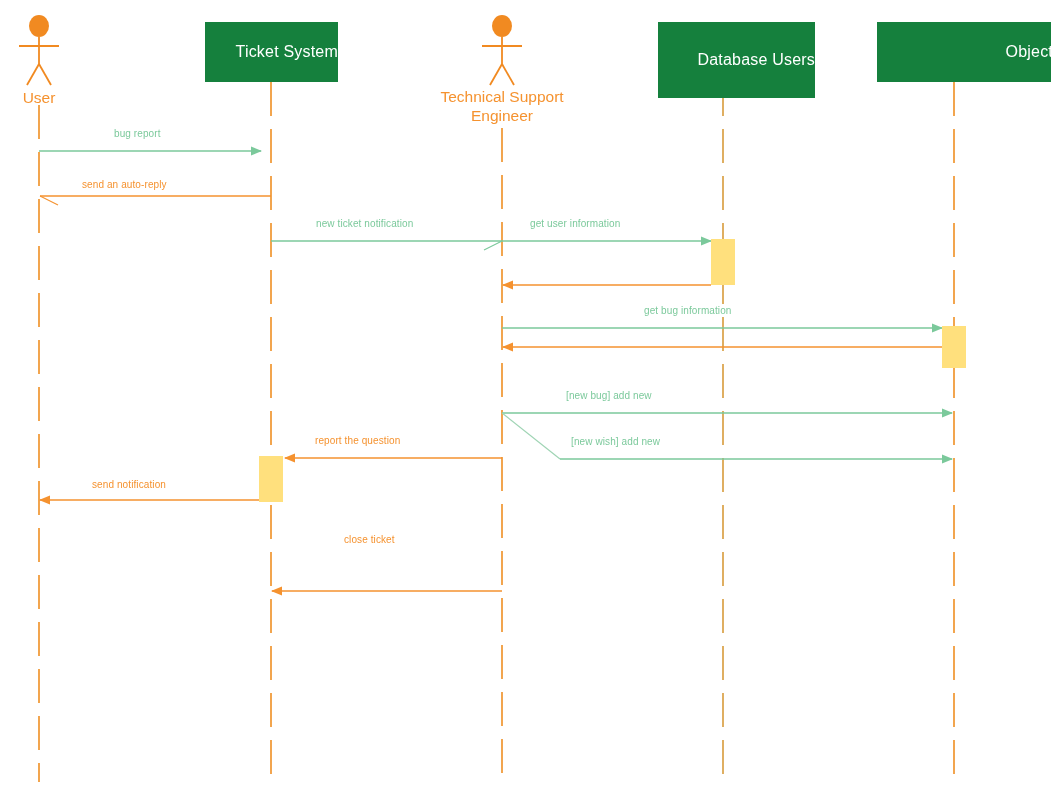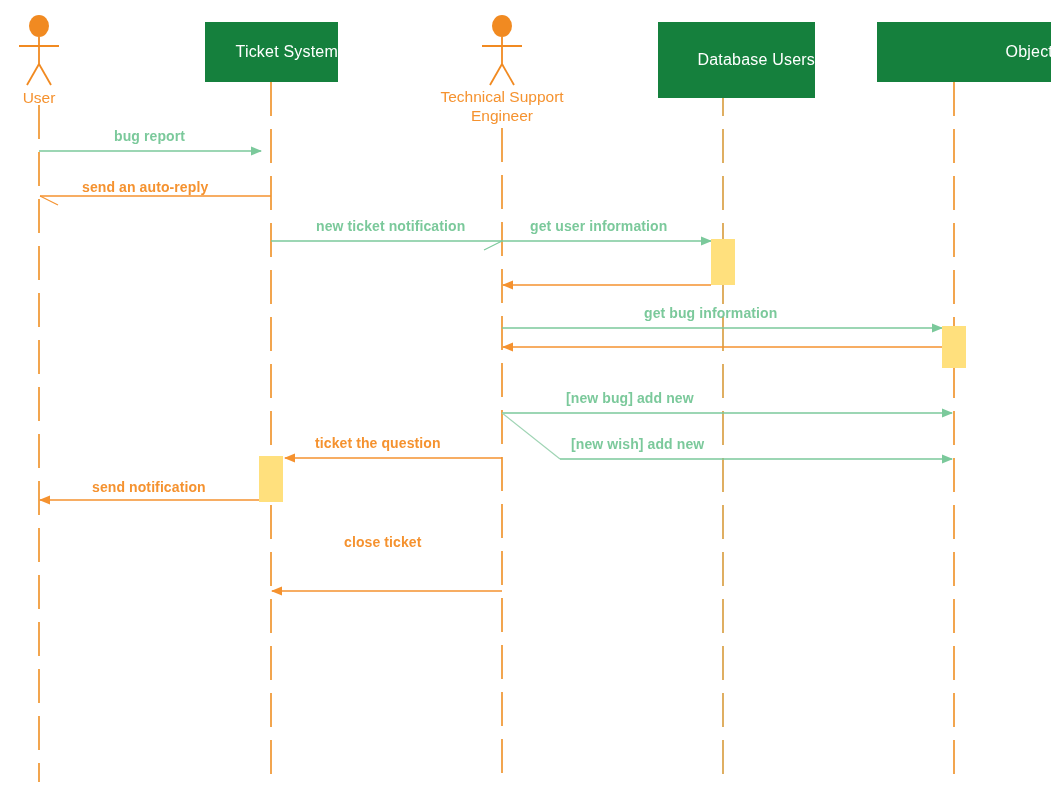--- a/index.html
+++ b/index.html
@@ -19,24 +19,23 @@
   }
   svg.layer {
     position: absolute;
     left: 0;
     top: 0;
     width: 1051px;
     height: 789px;
   }
   .msg-label {
     position: absolute;
-    font-size: 14px;
+    font-size: 10px;
     white-space: nowrap;
     letter-spacing: 0.1px;
-    font-weight: bold;
   }
   .msg-label.green { color: #7bc99b; }
   .msg-label.orange { color: #f5922f; }
   .actor-label {
     position: absolute;
     font-size: 15.5px;
     color: #f5922f;
     text-align: center;
     line-height: 19px;
     white-space: nowrap;
@@ -184,19 +183,19 @@
   <div class="msg-label green" style="left:300px; top:218px;margin-left:16px;">new ticket notification</div>
 
   <div class="msg-label green" style="left:530px; top:218px;">get user information</div>
 
   <div class="msg-label green" style="left:644px; top:305px;">get bug information</div>
 
   <div class="msg-label green" style="left:566px; top:390px;">[new bug] add new</div>
 
   <div class="msg-label green" style="left:571px; top:436px;">[new wish] add new</div>
 
-  <div class="msg-label orange" style="left:315px; top:435px;">ticket the question</div>
+  <div class="msg-label orange" style="left:315px; top:435px;">report the question</div>
 
   <div class="msg-label orange" style="left:92px; top:479px;">send notification</div>
 
   <div class="msg-label orange" style="left:344px; top:534px;">close ticket</div>
 
 </div>
 
 </body></html>

